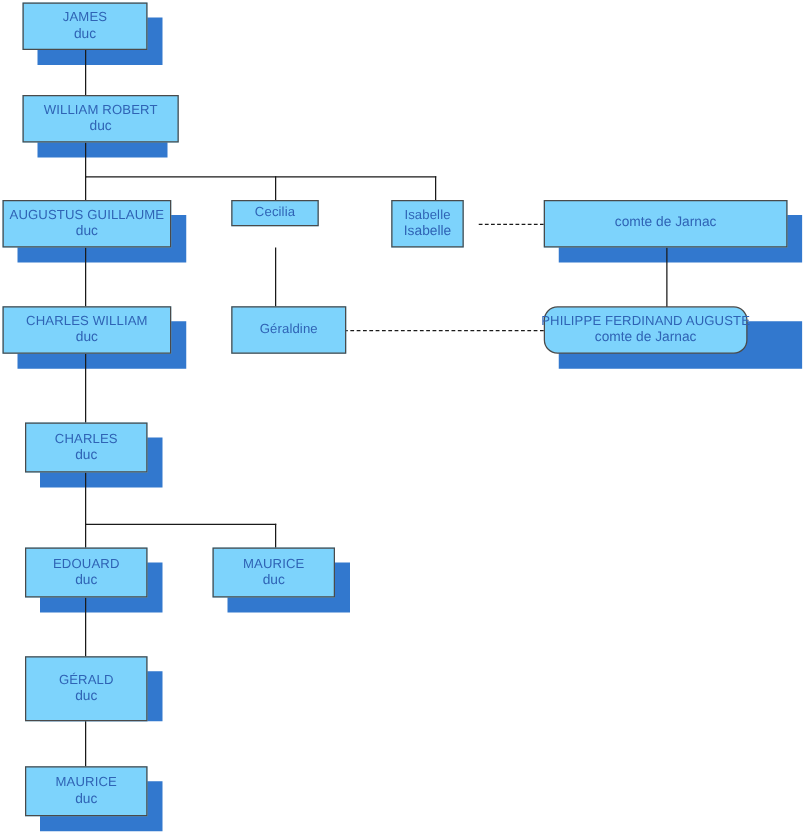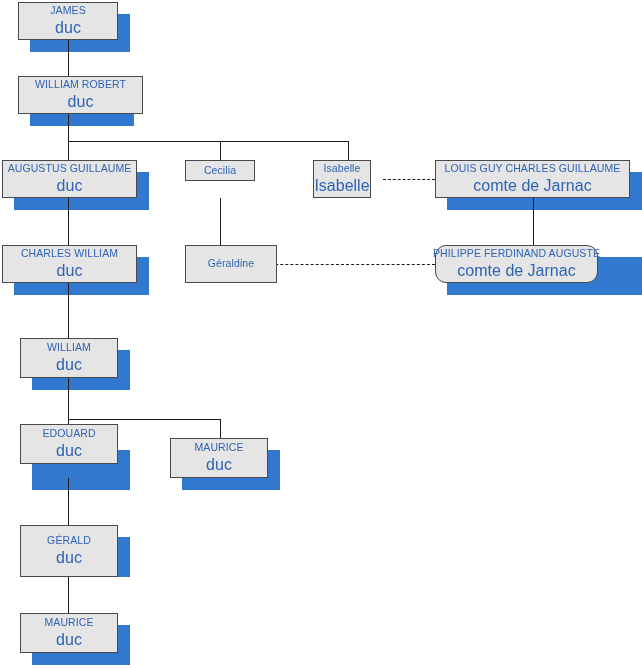--- a/index.html
+++ b/index.html
@@ -12,38 +12,38 @@
     width: 642px;
     height: 668px;
     background: #ffffff;
     font-family: "Liberation Sans", sans-serif;
     overflow: hidden;
   }
   
   .node {
     position: absolute;
     box-sizing: border-box;
-    background: #e5e5e5;
+    background: #7dd3fc;
     border: 1.6px solid #4a4a4a;
     display: flex;
     flex-direction: column;
     align-items: center;
     justify-content: center;
     color: #2f63b5;
     text-align: center;
     line-height: 1.25;
     z-index: 3;
   }
   .node .nm {
     font-size: 10.5px;
     letter-spacing: .1px;
     white-space: nowrap;
   }
   .node .ti {
-    font-size: 16px;
+    font-size: 11px;
     white-space: nowrap;
   }
   .node.wide .nm { font-size: 10.5px; }
   
   .shadow {
     position: absolute;
     background: #3278ce;
     z-index: 1;
   }
   
@@ -108,39 +108,38 @@
         <div class="ti">duc</div>
       </div>
       <div class="node" style="left: 185px; top: 160px; width: 70px; height: 21px;">
         <div class="nm">Cecilia</div>
       </div>
       <div class="node" style="left: 313px; top: 160px; width: 58px; height: 38px; align-items: center;">
         <div class="nm">Isabelle</div>
         <div class="ti">Isabelle</div>
       </div>
       <div class="node wide" style="left: 435px; top: 160px; width: 195px; height: 38px;">
-        <div class="nm">LOUIS GUY CHARLES GUILLAUME</div>
         <div class="ti">comte de Jarnac</div>
       </div>
       <div class="node" style="left: 2px; top: 245px; width: 135px; height: 38px;">
         <div class="nm">CHARLES WILLIAM</div>
         <div class="ti">duc</div>
       </div>
       <div class="node" style="left: 185px; top: 245px; width: 92px; height: 38px;">
         <div class="nm">Géraldine</div>
       </div>
       <div class="node wide" style="left: 435px; top: 245px; width: 163px; height: 38px; border-radius: 11px;">
         <div class="nm">PHILIPPE FERDINAND AUGUSTE</div>
         <div class="ti">comte de Jarnac</div>
       </div>
       <div class="node" style="left: 20px; top: 338px; width: 98px; height: 40px;">
-        <div class="nm">WILLIAM</div>
+        <div class="nm">CHARLES</div>
         <div class="ti">duc</div>
       </div>
-      <div class="node" style="left: 20px; top: 424px; width: 98px; height: 40px;">
+      <div class="node" style="left: 20px; top: 438px; width: 98px; height: 40px;">
         <div class="nm">EDOUARD</div>
         <div class="ti">duc</div>
       </div>
       <div class="node" style="left: 170px; top: 438px; width: 98px; height: 40px;">
         <div class="nm">MAURICE</div>
         <div class="ti">duc</div>
       </div>
       <div class="node" style="left: 20px; top: 525px; width: 98px; height: 52px;">
         <div class="nm">GÉRALD</div>
         <div class="ti">duc</div>

